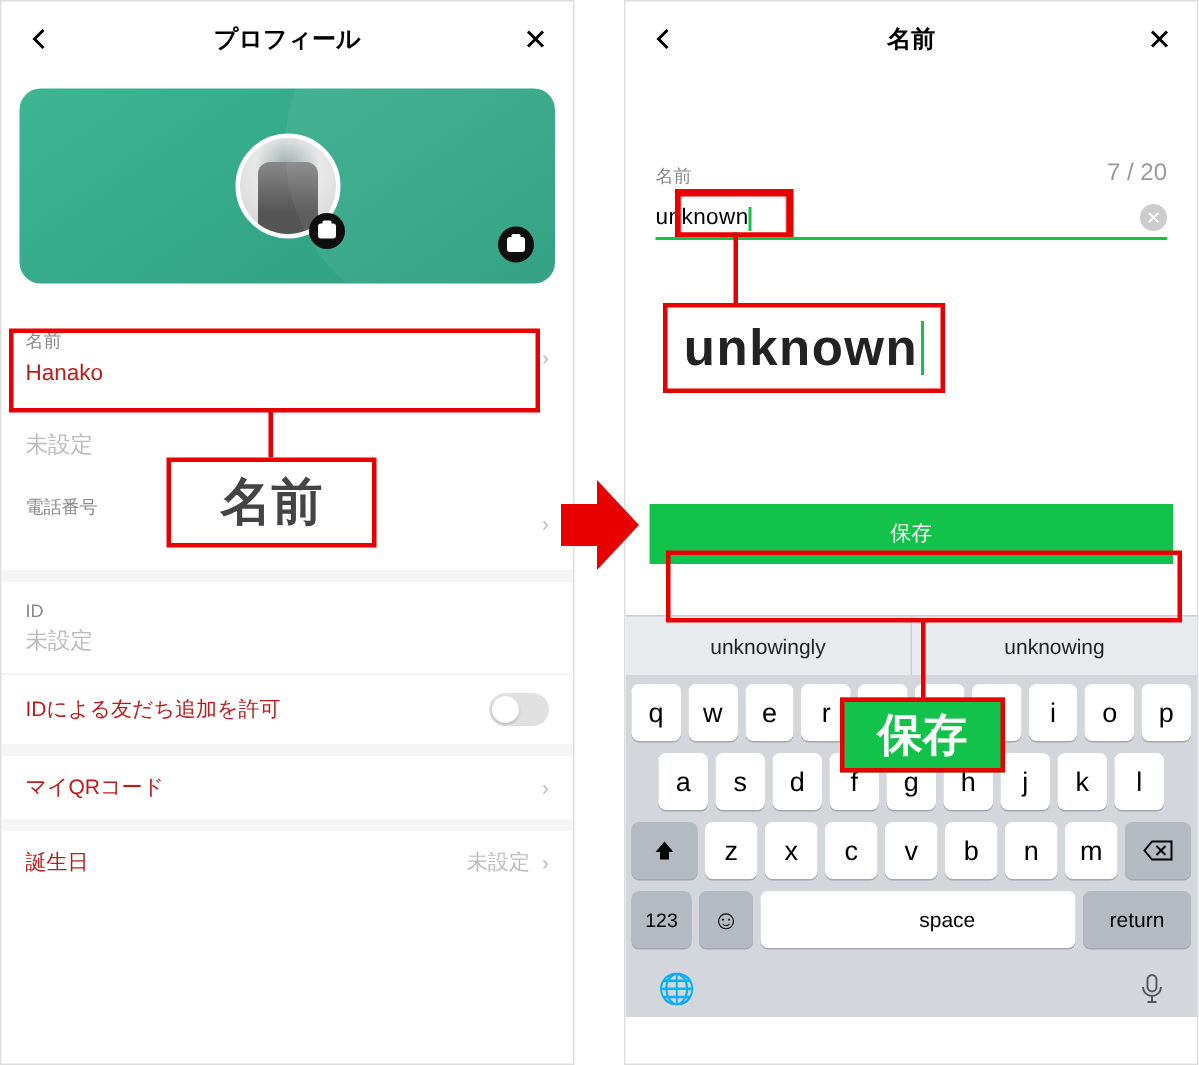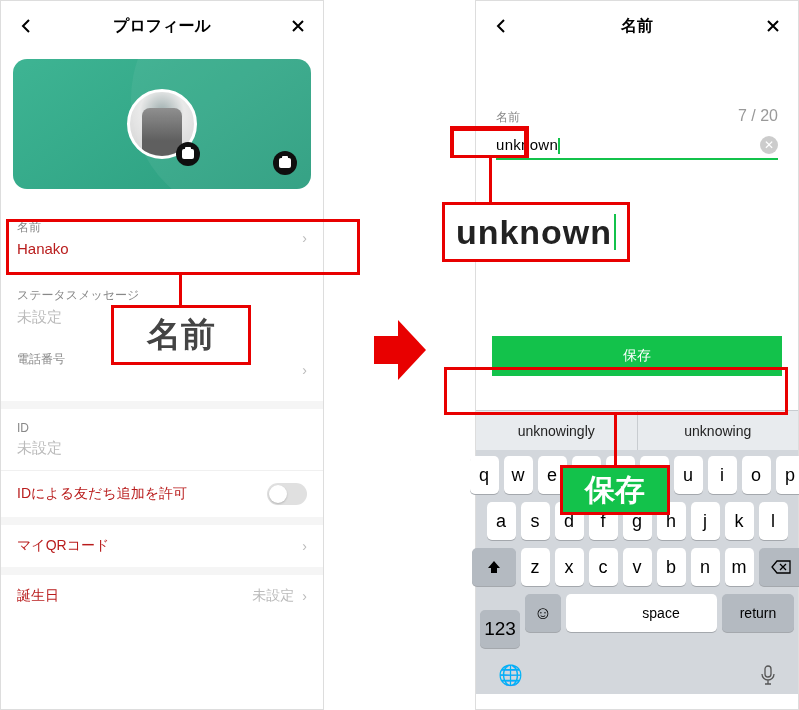--- a/index.html
+++ b/index.html
@@ -1,18 +1,18 @@
 <!DOCTYPE html>
 <html><head>
 <meta charset="utf-8">
 <style>
 * { margin: 0; padding: 0; box-sizing: border-box; font-family: -apple-system, "Hiragino Sans", sans-serif; }
 body { width: 799px; height: 710px; background: #fff; position: relative; overflow: hidden; }
 
-.screen { position: absolute; top: 0; width: 324px; height: 710px; background: #fff; border: 1px solid #ddd; }
+.screen { position: absolute; top: 0; width: 383px; height: 710px; background: #fff; border: 1px solid #ddd; }
 .screen-left { left: 0; }
 .screen-right { right: 0; }
 
 .header { height: 50px; display: flex; align-items: center; justify-content: space-between; padding: 0 14px; }
 .header-title { font-size: 16px; font-weight: bold; color: #000; flex: 1; text-align: center; }
 .icon-back, .icon-close { width: 22px; height: 22px; display: flex; align-items: center; justify-content: center; }
 
 .cover { margin: 8px 12px; height: 130px; background: linear-gradient(145deg, #3eb493 0%, #2a9d7e 100%); border-radius: 14px; position: relative; overflow: hidden; }
 .cover::after { content: ''; position: absolute; right: -60px; top: -80px; width: 240px; height: 240px; background: rgba(255,255,255,.06); border-radius: 50%; }
 .avatar { position: absolute; left: 50%; top: 50%; transform: translate(-50%,-50%); width: 70px; height: 70px; border-radius: 50%; background: radial-gradient(circle at 50% 30%, #9aa 0%, #e8e8e8 40%, #d0d0d0 100%); border: 3px solid #fff; position: absolute; display: flex; align-items: flex-end; justify-content: center; overflow: hidden; }
@@ -55,21 +55,21 @@
 .sugg:last-child { border-right: none; }
 
 .keyboard { background: #d3d7dc; padding: 6px 4px 4px; }
 .krow { display: flex; gap: 5px; justify-content: center; margin-bottom: 8px; }
 .key { height: 38px; background: #fff; border-radius: 5px; box-shadow: 0 1px 0 #a4a8ad; display: flex; align-items: center; justify-content: center; font-size: 18px; color: #000; }
 .key-letter { flex: 1; min-width: 29px; }
 .key-dark { background: #b4bac1; }
 .key-wide { flex: 0 0 44px; }
 .key-space { flex: 1; font-size: 14px; padding-left: 39px; }
 .key-return { flex: 0 0 72px; font-size: 14px; text-align: center; }
-.key-123 { flex: 0 0 40px; font-size: 19px; margin-top: 16px; }
+.key-123 { flex: 0 0 40px; font-size: 13px; }
 .kbottom { display: flex; height: 34px; align-items: center; justify-content: space-between; padding: 4px 18px 0; color: #555; }
 
 
 .bigarrow { position: absolute; left: 374px; top: 320px; width: 54px; height: 60px; z-index: 10; }
 .bigarrow-body { position: absolute; left: 0; top: 16px; width: 26px; height: 28px; background: #e80000; }
 .bigarrow-head { position: absolute; left: 24px; top: 0; width: 0; height: 0; border-top: 30px solid transparent; border-bottom: 30px solid transparent; border-left: 28px solid #e80000; }
 
 svg { display: block; }
 </style>
 </head>
@@ -107,21 +107,20 @@
       <div>
         <div class="label">名前</div>
         <div class="value">Hanako</div>
       </div>
       <div class="chevron">›</div>
     </div>
   </div>
   <div class="redbox" style="left:5px;top:218px;width:354px;height:56px;"></div>
 
   <div class="section">
-    <div class="label">ステータスメッセージ</div>
     <div class="value value-unset">未設定</div>
   </div>
 
   <div class="section">
     <div class="row">
       <div>
         <div class="label">電話番号</div>
         <div class="value value-unset">&nbsp;</div>
       </div>
       <div class="chevron">›</div>

